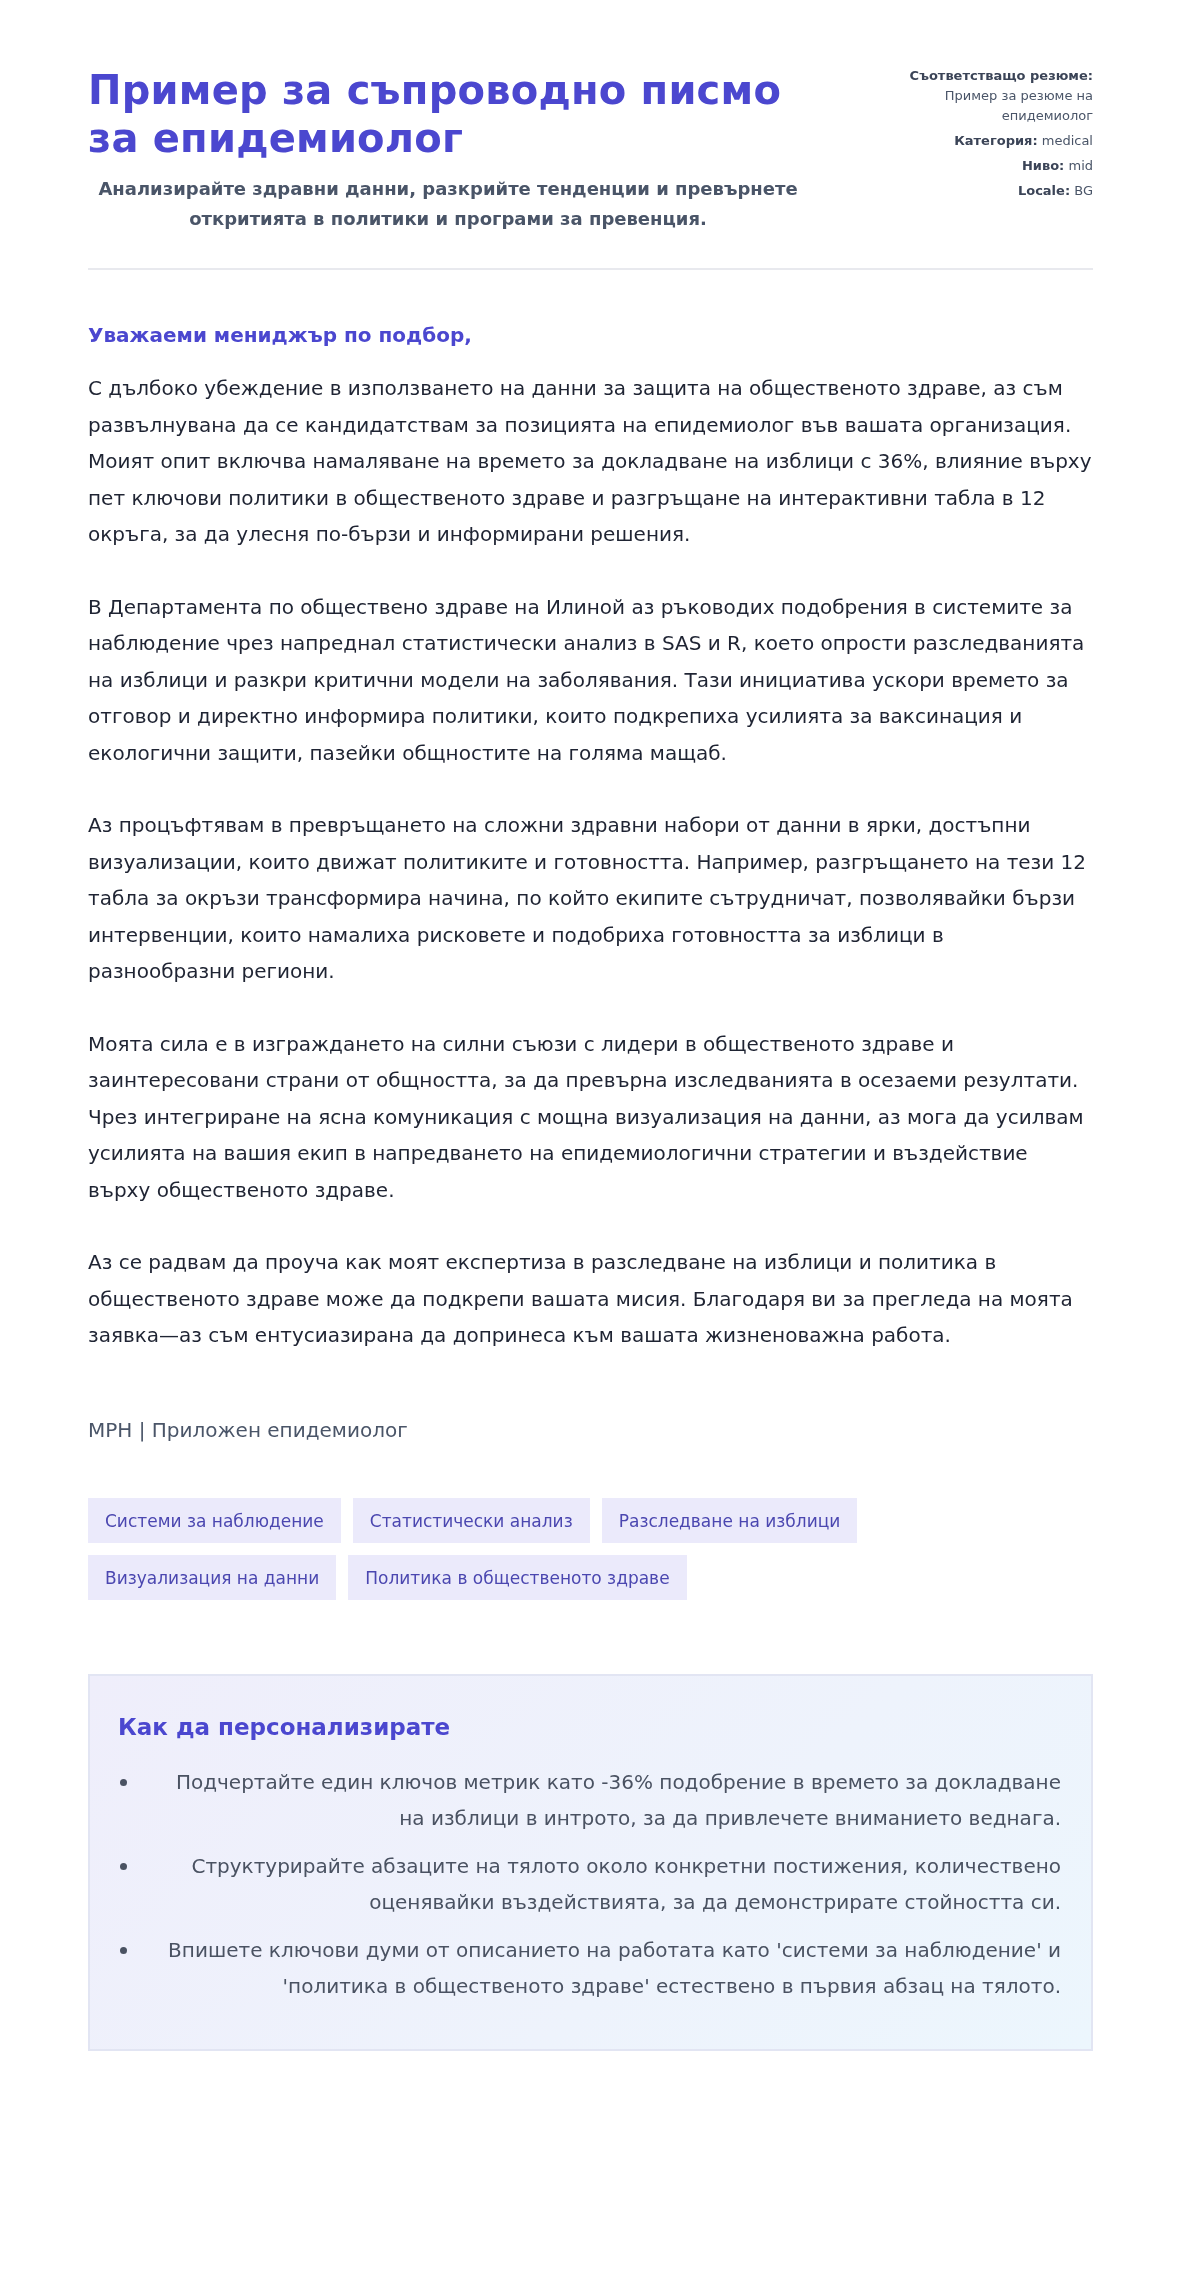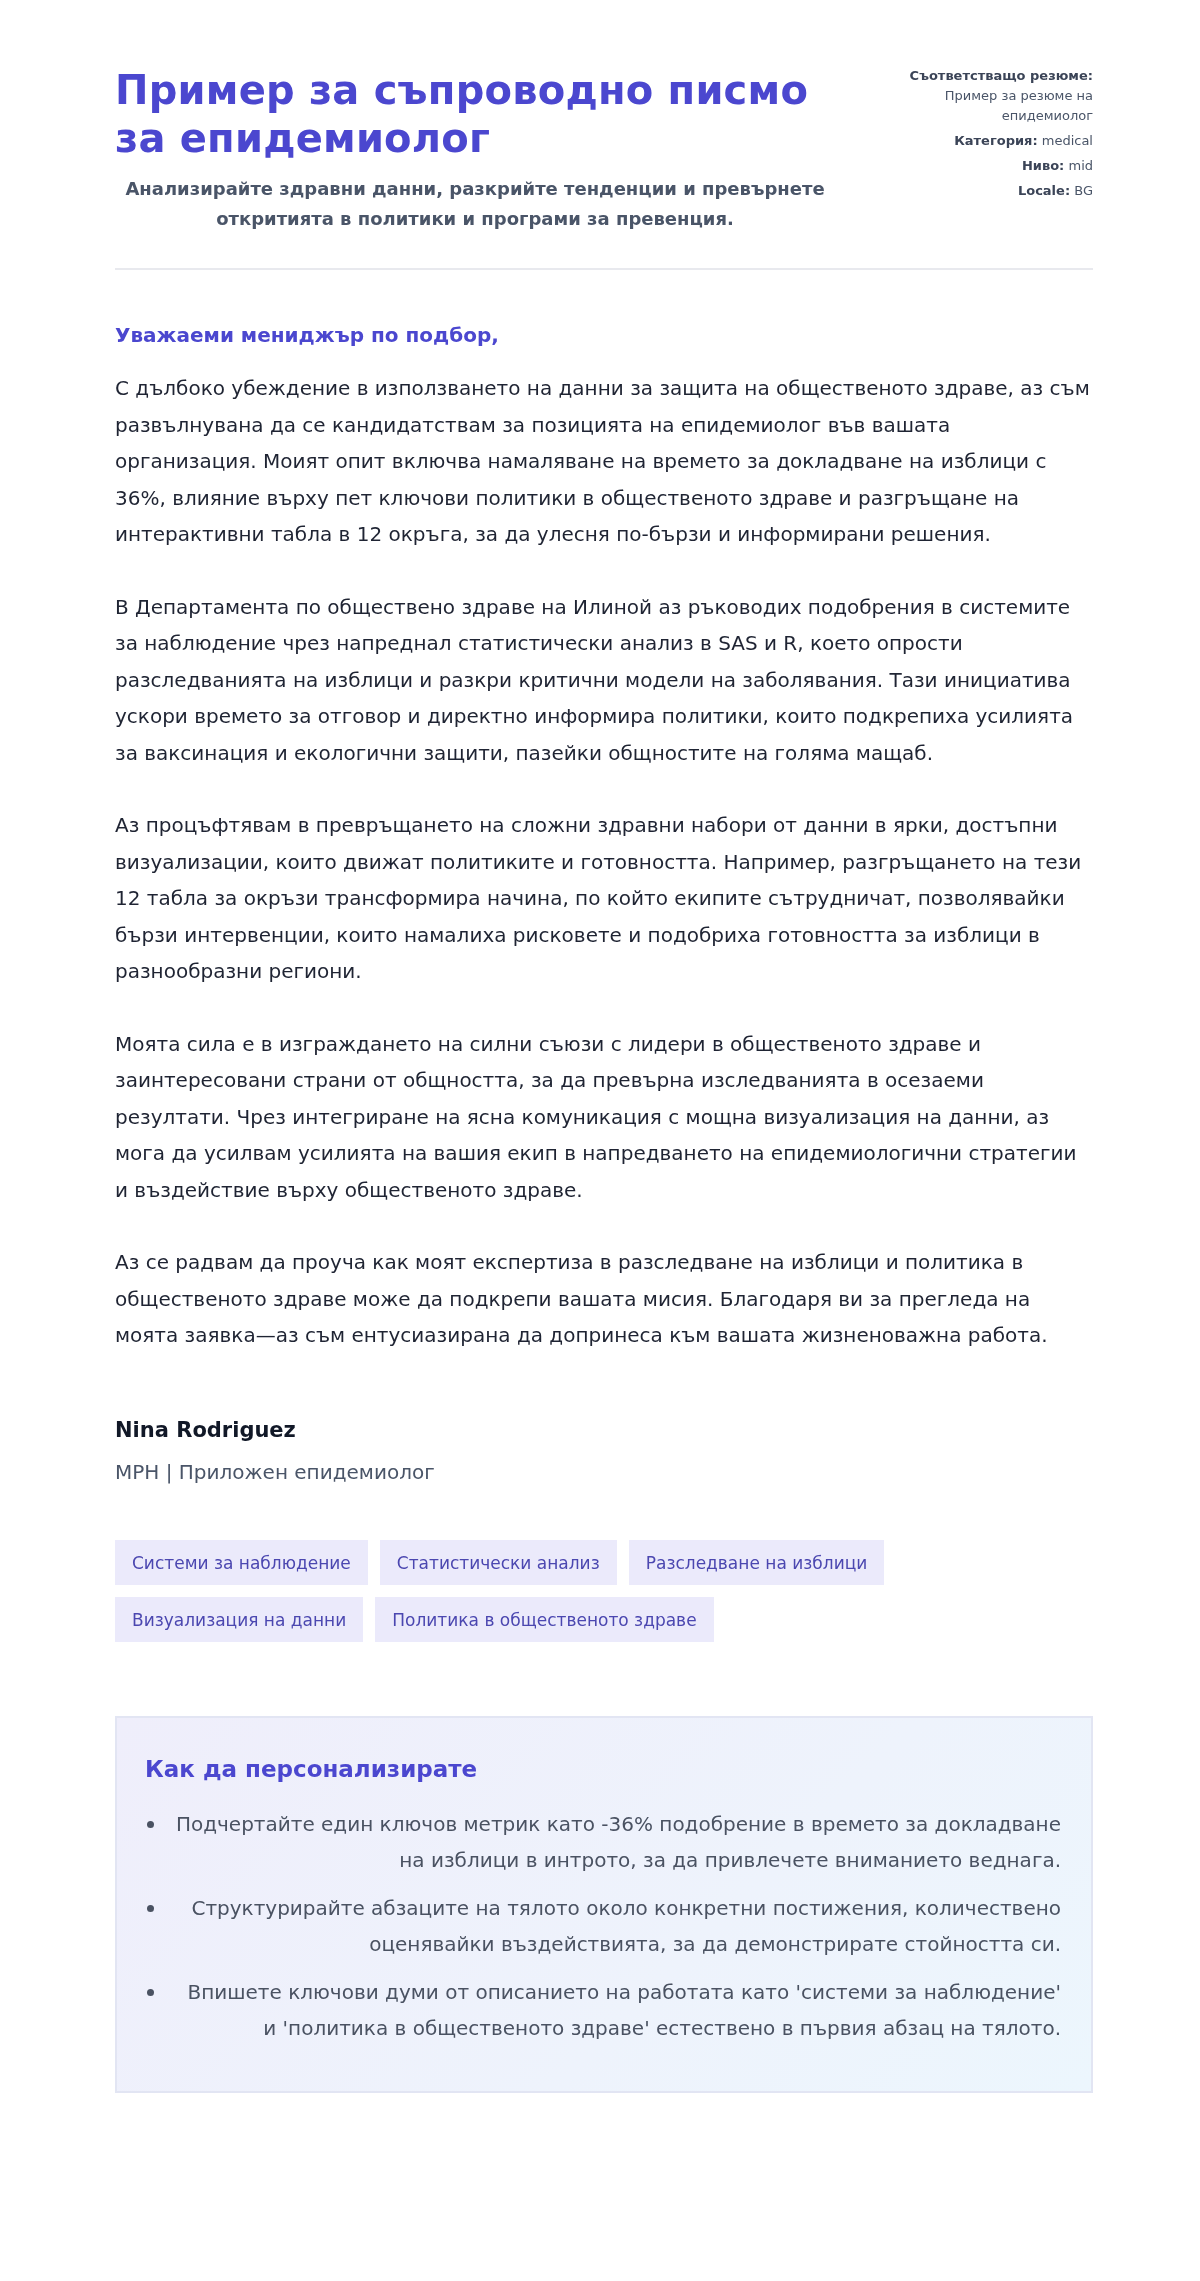--- a/index.html
+++ b/index.html
@@ -5,21 +5,21 @@
     * { box-sizing: border-box; margin: 0; padding: 0; }
     html, body { background: #ffffff; }
     body {
       width: 1200px;
       min-height: 2281px;
       font-family: "DejaVu Sans", "Liberation Sans", sans-serif;
       color: #1a1f2e;
     }
     .page {
       width: 1200px;
-      padding: 66px 107px 60px 115px;
+      padding: 66px 107px 60px 88px;
     }
     .header {
       display: flex;
       justify-content: space-between;
       align-items: flex-start;
       padding-bottom: 34px;
       border-bottom: 2px solid #e8e9ee;
     }
     .header-left { width: 720px; }
     .title {
@@ -157,21 +157,20 @@
   <section>
     <p class="salutation">Уважаеми мениджър по подбор,</p>
     <p class="body-para">С дълбоко убеждение в използването на данни за защита на общественото здраве, аз съм развълнувана да се кандидатствам за позицията на епидемиолог във вашата организация. Моият опит включва намаляване на времето за докладване на изблици с 36%, влияние върху пет ключови политики в общественото здраве и разгръщане на интерактивни табла в 12 окръга, за да улесня по-бързи и информирани решения.</p>
     <p class="body-para">В Департамента по обществено здраве на Илиной аз ръководих подобрения в системите за наблюдение чрез напреднал статистически анализ в SAS и R, което опрости разследванията на изблици и разкри критични модели на заболявания. Тази инициатива ускори времето за отговор и директно информира политики, които подкрепиха усилията за ваксинация и екологични защити, пазейки общностите на голяма мащаб.</p>
     <p class="body-para">Аз процъфтявам в превръщането на сложни здравни набори от данни в ярки, достъпни визуализации, които движат политиките и готовността. Например, разгръщането на тези 12 табла за окръзи трансформира начина, по който екипите сътрудничат, позволявайки бързи интервенции, които намалиха рисковете и подобриха готовността за изблици в разнообразни региони.</p>
     <p class="body-para">Моята сила е в изграждането на силни съюзи с лидери в общественото здраве и заинтересовани страни от общността, за да превърна изследванията в осезаеми резултати. Чрез интегриране на ясна комуникация с мощна визуализация на данни, аз мога да усилвам усилията на вашия екип в напредването на епидемиологични стратегии и въздействие върху общественото здраве.</p>
     <p class="body-para">Аз се радвам да проуча как моят експертиза в разследване на изблици и политика в общественото здраве може да подкрепи вашата мисия. Благодаря ви за прегледа на моята заявка—аз съм ентусиазирана да допринеса към вашата жизненоважна работа.</p>
   </section>
 
   <section class="signature">
-    <div class="sig-name">Nina Rodriguez</div>
     <div class="sig-title">MPH | Приложен епидемиолог</div>
   </section>
 
   <section class="tags">
     <span class="tag">Системи за наблюдение</span>
     <span class="tag">Статистически анализ</span>
     <span class="tag">Разследване на изблици</span>
     <span class="tag">Визуализация на данни</span>
     <span class="tag">Политика в общественото здраве</span>
   </section>

